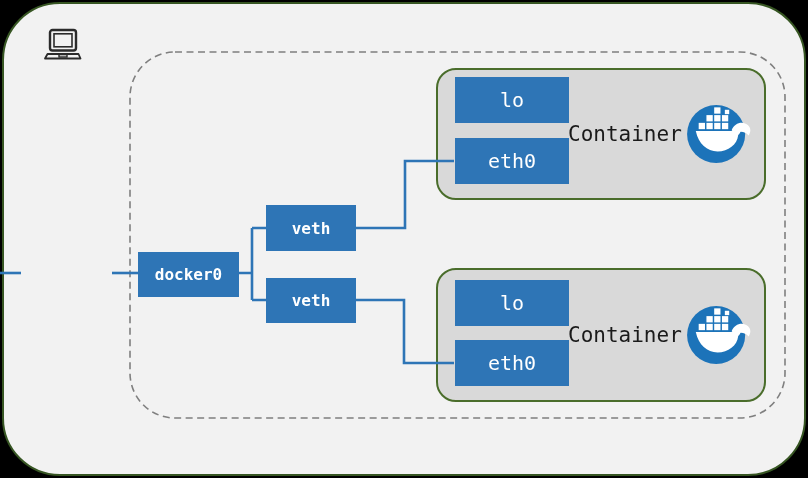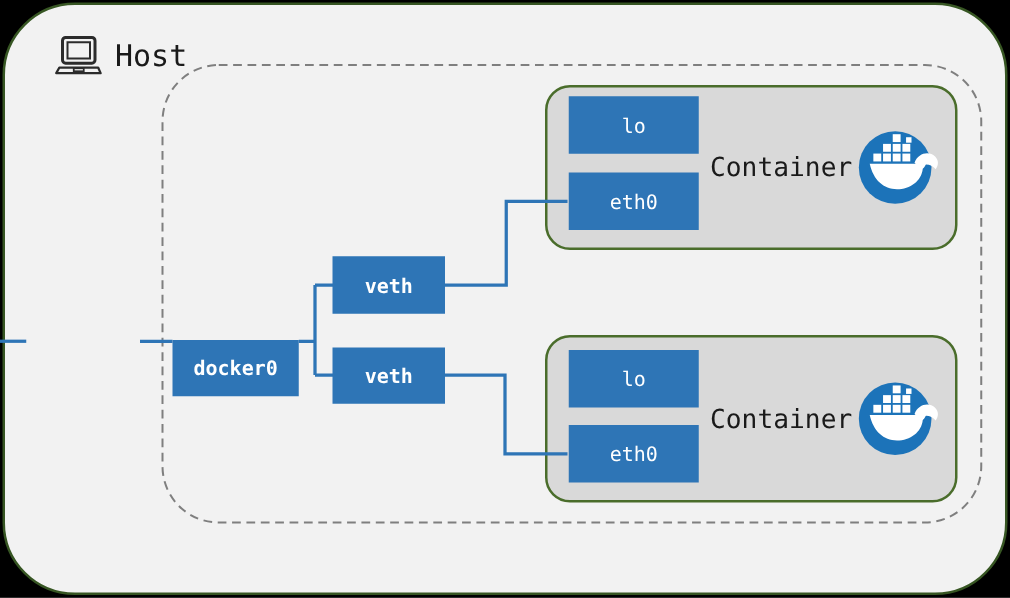--- a/index.html
+++ b/index.html
@@ -40,34 +40,34 @@
   .subnet-label{
     position:absolute;left:176px;top:392px;font-size:17px;color:var(--text-dark);
     z-index:3;white-space:nowrap;
   }
   .node{
     position:absolute;background:var(--node-blue);color:#ffffff;
     display:flex;align-items:center;justify-content:center;
     font-size:16px;z-index:3;font-weight:bold;
   }
   .node-eth    {left:21px; top:252px;width:91px; height:45px;}
-  .node-docker0{left:138px;top:252px;width:101px;height:45px;margin-top:20px;}
+  .node-docker0{left:138px;top:252px;width:101px;height:45px;}
   .node-veth-1 {left:266px;top:205px;width:90px; height:46px;}
   .node-veth-2 {left:266px;top:278px;width:90px; height:45px;}
   .container-box{
     position:absolute;left:436px;width:330px;
     background:var(--container-bg);border:2px solid var(--container-border);
     border-radius:20px;z-index:1;
   }
   .container-1{top:68px; height:132px;}
   .container-2{top:268px;height:134px;}
   .container-box .iface{
-    position:absolute;left:17px;width:104px;height:46px;
+    position:absolute;left:17px;width:114px;height:46px;
     background:var(--node-blue);color:#fff;display:flex;align-items:center;
-    justify-content:center;font-size:16px;z-index:3;
+    justify-content:center;font-size:20px;z-index:3;
   }
   .container-1 .iface-lo  {top:7px;}
   .container-1 .iface-eth0{top:68px;}
   .container-2 .iface-lo  {top:10px;}
   .container-2 .iface-eth0{top:70px;}
   .container-label{
     position:absolute;left:130px;top:50%;transform:translateY(-50%);
     font-size:21px;color:var(--text-dark);z-index:3;white-space:nowrap;text-align:center;
   }
   .docker-logo{
@@ -101,21 +101,20 @@
 
   <div class="host"></div>
 
   <div class="host-title">
     <svg class="laptop" viewBox="0 0 38 34">
       <rect x="6" y="2" width="26" height="20.5" rx="2.5" fill="none" stroke="#2b2b2b" stroke-width="2.4"></rect>
       <rect x="10" y="5.8" width="18" height="13" fill="none" stroke="#2b2b2b" stroke-width="1.6"></rect>
       <path d="M3.5 26 L34.5 26 L36.5 30.5 L1 30.5 Z" fill="none" stroke="#2b2b2b" stroke-width="1.8" stroke-linejoin="round"></path>
       <rect x="15" y="26.6" width="8" height="2.4" fill="none" stroke="#2b2b2b" stroke-width="1.4"></rect>
     </svg>
-    <span class="label">Host</span>
   </div>
 
   <div class="container-box container-1">
     <div class="iface iface-lo">lo</div>
     <div class="iface iface-eth0">eth0</div>
     <span class="container-label">Container</span>
     <svg class="docker-logo" viewBox="0 0 70 64">
         <use href="#docker-logo-symbol"></use>
       </svg>
   </div>

